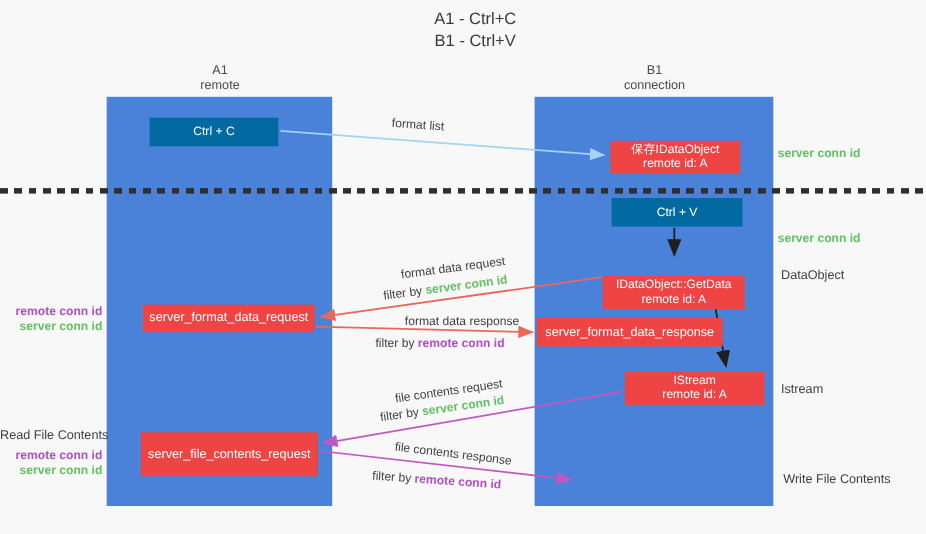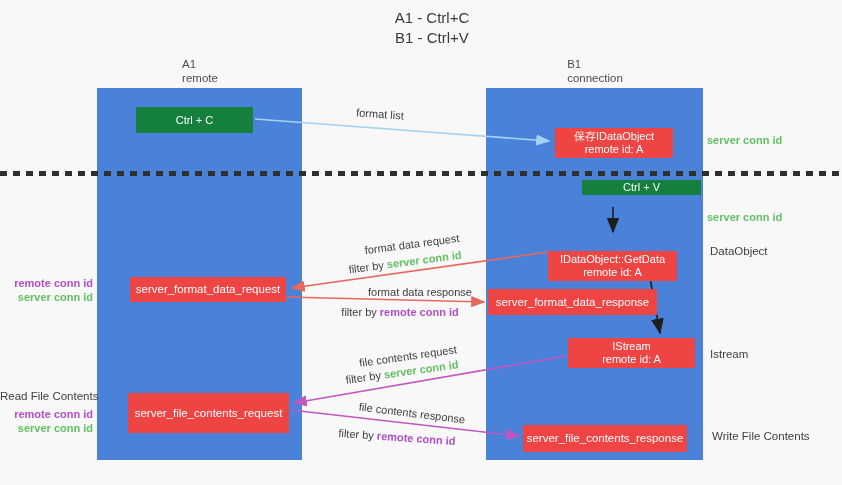--- a/index.html
+++ b/index.html
@@ -1,24 +1,24 @@
 <!DOCTYPE html>
 <html><head>
 <meta charset="utf-8">
 <style>
   html,body{margin:0;padding:0;background:#f8f8f8;font-family:"Liberation Sans",sans-serif;}
   #canvas{position:relative;width:842px;height:485px;background:#f8f8f8;overflow:hidden;}
   .abs{position:absolute;}
   .col{position:absolute;top:88px;height:372px;background:#4a81d9;}
   .box{position:absolute;display:flex;flex-direction:column;align-items:center;justify-content:center;
        color:#ffffff;font-size:11px;line-height:13px;text-align:center;white-space:nowrap;}
-  .green{background:#15803d;}
+  .green{background:#0369a1;}
   .orange{background:#ef4444;}
   .title{font-size:15px;line-height:20px;color:#3a3a3a;text-align:center;white-space:nowrap;}
-  .colhead{font-size:11.5px;line-height:14px;color:#4c4c4c;white-space:nowrap;}
+  .colhead{font-size:11.5px;line-height:14px;color:#4c4c4c;text-align:center;white-space:nowrap;}
   .ann{font-size:11.5px;color:#3f3f3f;white-space:nowrap;text-align:center;}
   .conn{font-size:11px;font-weight:bold;white-space:nowrap;line-height:14px;}
   .green-txt{color:#62c162;}
   .purple-txt{color:#b14fc6;}
   .right-align{text-align:right;}
   .arrow-label{position:absolute;font-size:11px;color:#3f3f3f;white-space:nowrap;
                transform-origin:center;}
   .dashline{position:absolute;left:0;top:171px;width:842px;height:5px;
             background:repeating-linear-gradient(90deg,#2f2f2f 0 7px,transparent 7px 13px);}
   svg{position:absolute;left:0;top:0;pointer-events:none;}
@@ -73,21 +73,21 @@
 
   <div class="box green" style="left:136px;top:107px;width:117px;height:26px;">
     <div>Ctrl + C</div>
   </div>
 
   <div class="box orange" style="left:555px;top:128px;width:118px;height:30px;">
     <div>保存IDataObject</div>
     <div>remote id: A</div>
   </div>
 
-  <div class="box green" style="left:582px;top:180px;width:119px;height:15px;">
+  <div class="box green" style="left:556px;top:180px;width:119px;height:26px;">
     <div>Ctrl + V</div>
   </div>
 
   <div class="box orange" style="left:548px;top:251px;width:129px;height:30px;">
     <div>IDataObject::GetData</div>
     <div>remote id: A</div>
   </div>
 
   <div class="box orange" style="left:568px;top:338px;width:127px;height:30px;">
     <div>IStream</div>
@@ -99,23 +99,20 @@
   </div>
 
   <div class="box orange" style="left:488px;top:289px;width:169px;height:26px;font-size:11.5px;">
     <div>server_format_data_response</div>
   </div>
 
   <div class="box orange" style="left:128px;top:393px;width:161px;height:40px;font-size:11.5px;">
     <div>server_file_contents_request</div>
   </div>
 
-  <div class="box orange" style="left:523px;top:425px;width:164px;height:27px;font-size:11.5px;">
-    <div>server_file_contents_response</div>
-  </div>
 
   <div class="abs conn green-txt" style="left:707px;top:133px;">server conn id</div>
   <div class="abs conn green-txt" style="left:707px;top:210px;">server conn id</div>
   <div class="abs ann" style="left:710px;top:245px;">DataObject</div>
   <div class="abs ann" style="left:710px;top:348px;">Istream</div>
   <div class="abs ann" style="left:712px;top:430px;">Write File Contents</div>
 
   <div class="abs right-align" style="left:0;top:276px;width:93px;">
     <div class="conn purple-txt">remote conn id</div>
     <div class="conn green-txt">server conn id</div>

